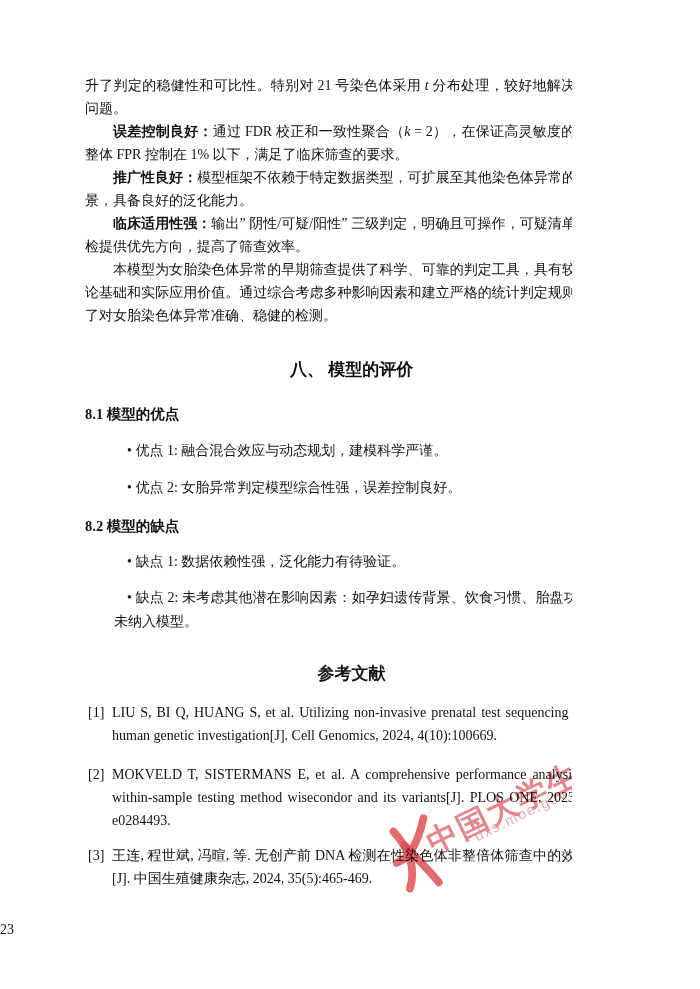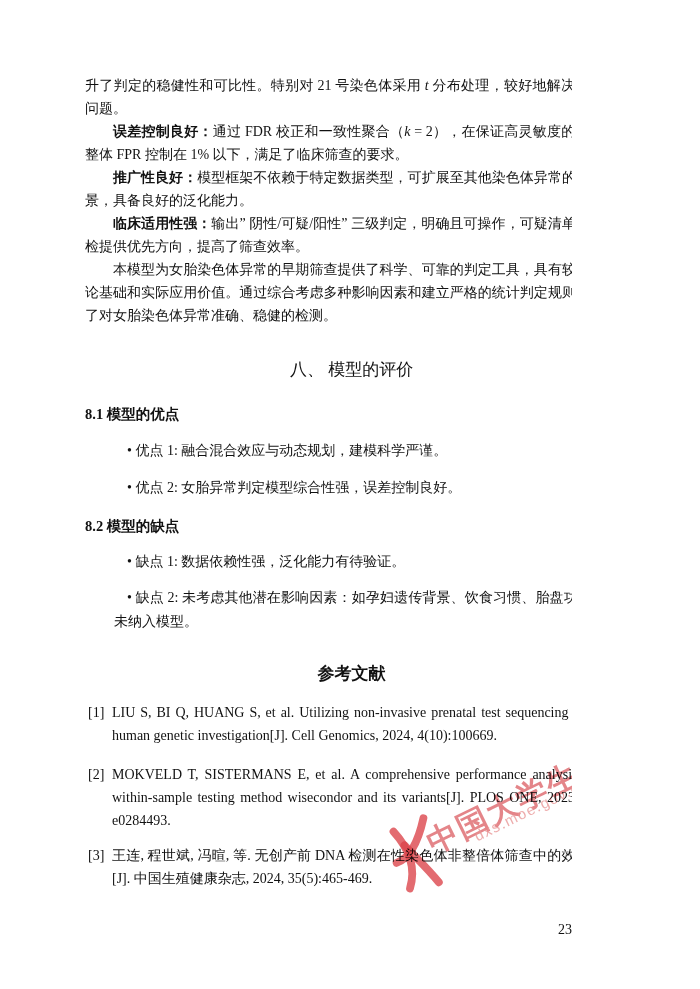--- a/index.html
+++ b/index.html
@@ -5,37 +5,37 @@
   html,body{margin:0;padding:0;background:#ffffff;}
   .page{
     position:relative;width:572px;height:989px;background:#ffffff;overflow:hidden;
     font-family:"Liberation Serif","DejaVu Serif",serif;color:#111;
   }
   .content{position:absolute;left:85px;top:74px;width:533px;}
   p.body{margin:0;font-size:14px;line-height:23px;text-align:justify;}
   p.body.indent{text-indent:2em;}
   .blabel{font-weight:bold;}
   .mvar{font-style:italic;font-family:"Liberation Serif",serif;}
-  h1.center-title{margin:30px 0 0 0;font-size:17px;line-height:26px;font-weight:normal;text-align:center;}
+  h1.center-title{margin:30px 0 0 0;font-size:17px;line-height:26px;font-weight:bold;text-align:center;}
   h1.ref-title{margin:26px 0 0 0;font-size:17px;line-height:28px;font-weight:bold;text-align:center;}
   h2.sub{margin:20px 0 0 0;font-size:14.5px;line-height:23px;font-weight:bold;}
   h2.sub2{margin:15px 0 0 0;}
   ul.blist{margin:7px 0 0 0;padding:0;list-style:none;}
   ul.blist li{
     margin:12px;padding-left:17px;text-indent:13px;
     font-size:14px;line-height:25px;text-align:justify;
   }
   ul.blist.tight li{line-height:24px;margin-bottom:2px;}
   ul.blist li::before{content:"• ";}
   .ref{display:flex;margin:13px 0 0 3px;font-size:14px;line-height:23px;}
   .ref .num{flex:0 0 24px;}
   .ref .rtext{flex:1;text-align:justify;}
   .ref.r2{margin-top:16px;}
   .ref.r3{margin-top:12px;}
-  .page-number{position:absolute;left:0;right:0;top:922px;text-align:right;font-size:14px;}
+  .page-number{position:absolute;left:0;right:0;top:922px;text-align:left;font-size:14px;}
   
   .watermark{position:absolute;left:383px;top:728px;width:330px;height:180px;
     pointer-events:none;mix-blend-mode:multiply;}
   .wm-text{position:absolute;left:46px;top:96px;transform:rotate(-26deg);transform-origin:0 50%;
     font-size:31px;font-weight:bold;letter-spacing:2px;white-space:nowrap;
     color:rgba(218,86,92,0.72);font-family:"Liberation Sans",sans-serif;}
   .wm-url{position:absolute;left:92px;top:100px;transform:rotate(-26deg);transform-origin:0 50%;
     font-size:15px;letter-spacing:1.5px;white-space:nowrap;color:rgba(233,150,150,0.8);
     font-family:"Liberation Sans",sans-serif;}
   .wm-logo{position:absolute;left:6px;top:86px;width:50px;height:78px;transform:rotate(-12deg);}

